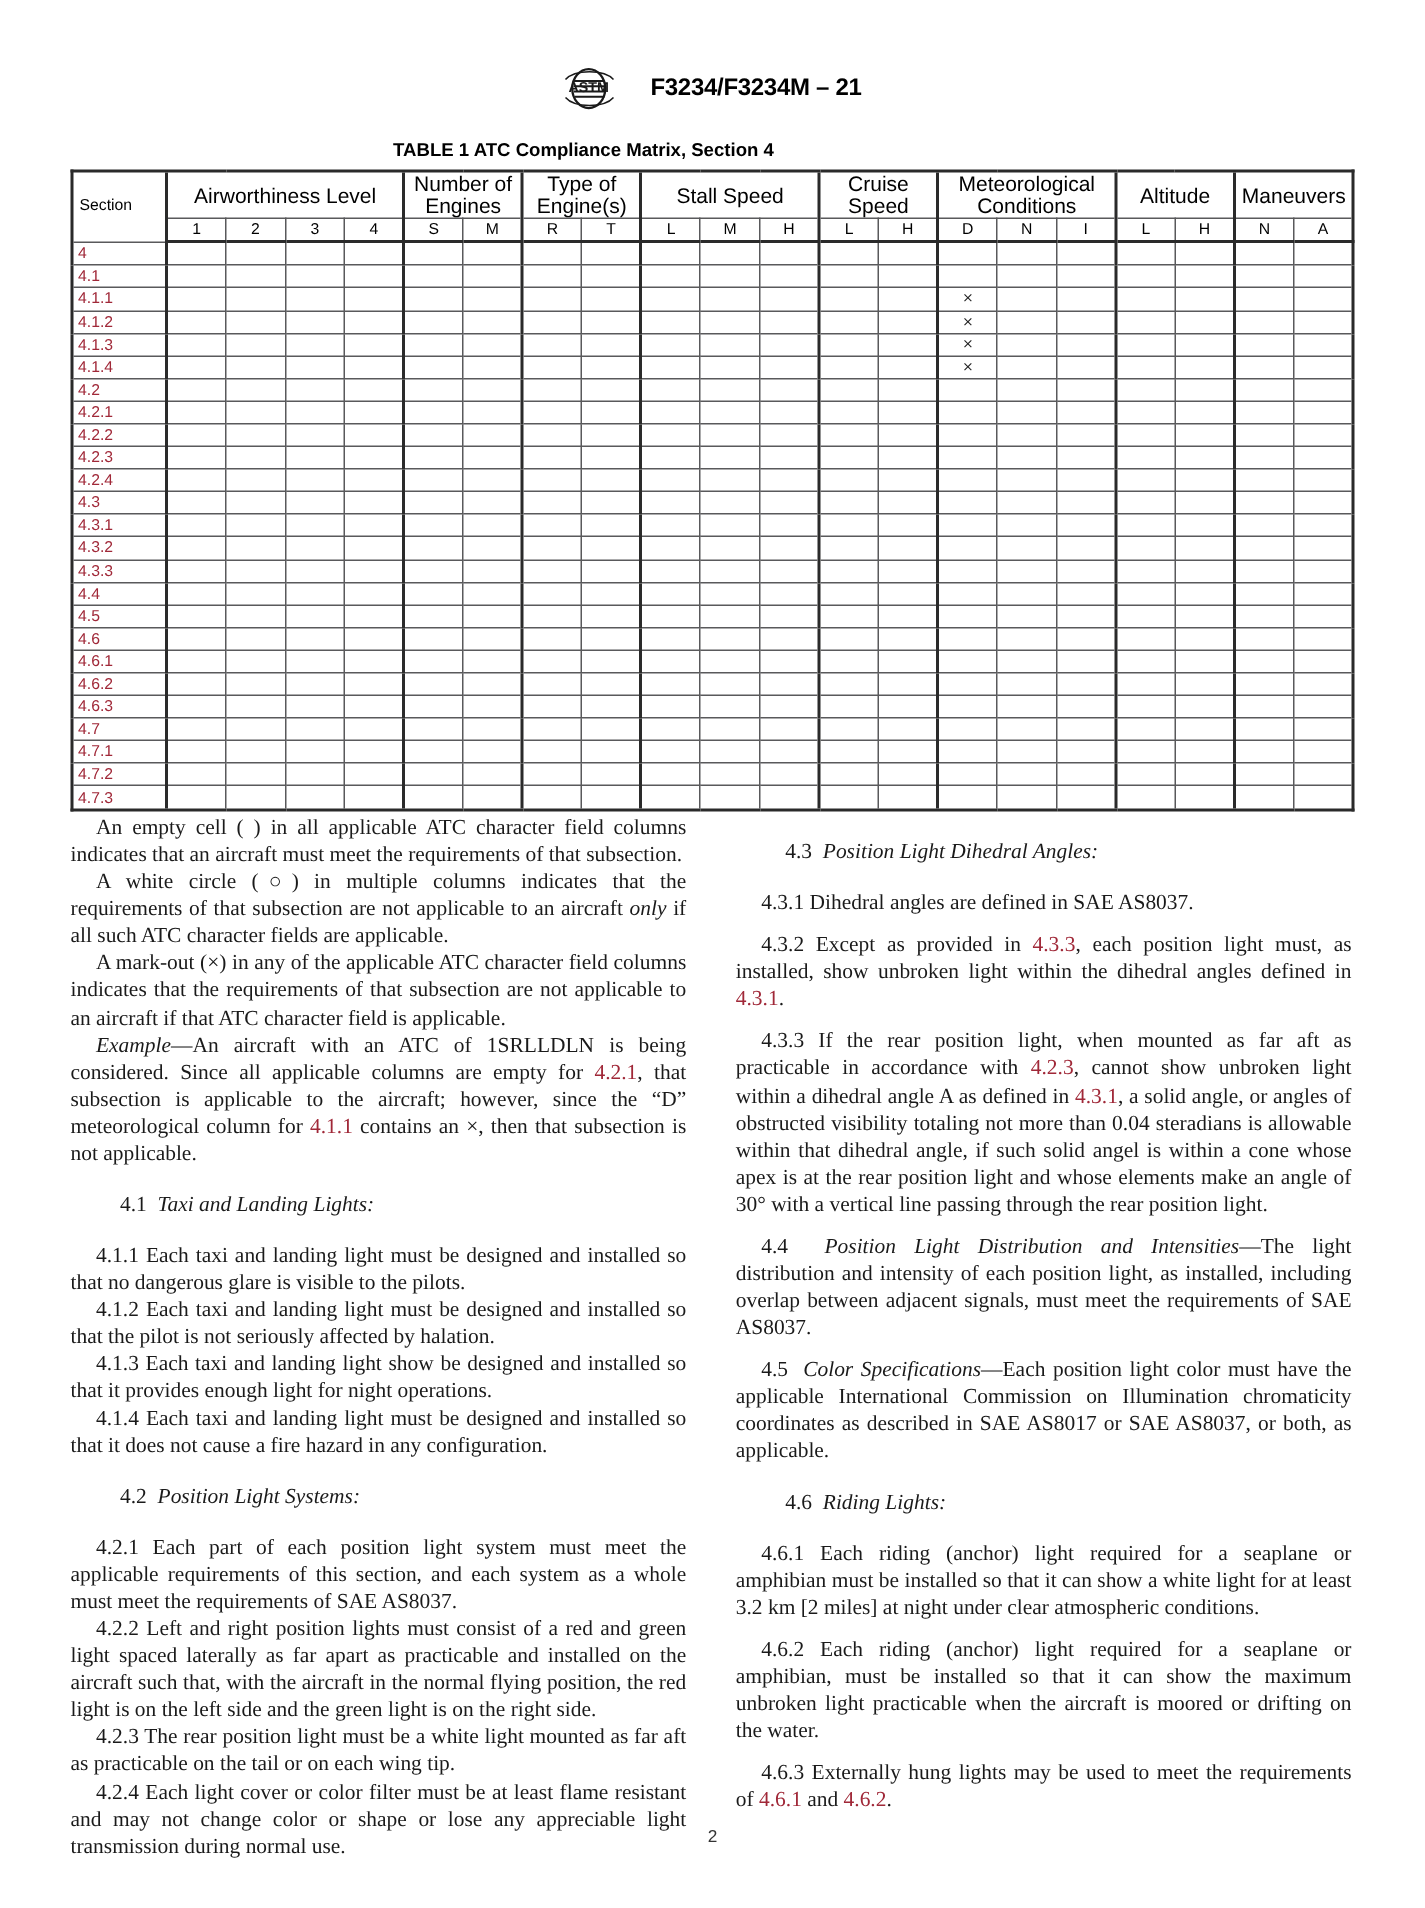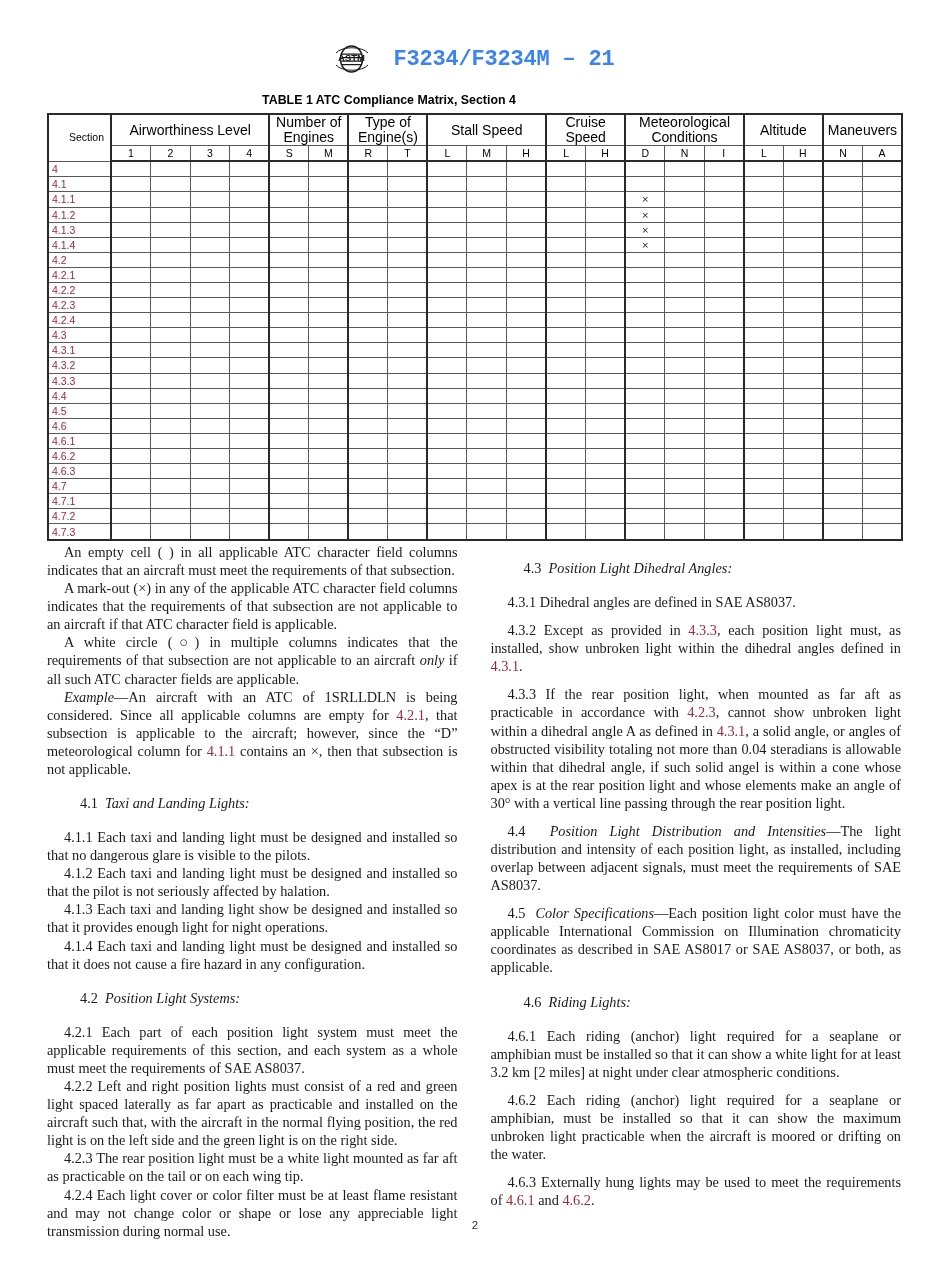--- a/index.html
+++ b/index.html
@@ -28,25 +28,25 @@
     justify-content: center;
     gap: 24px;
   }
   .astm-logo {
     width: 34px;
     height: 30px;
     display: inline-block;
     vertical-align: middle;
   }
   .doc-designation {
-    font-family: Liberation Mono, monospace;
+    font-family: Liberation Sans, sans-serif;
     font-weight: bold;
-    font-size: 22px;
+    font-size: 16px;
     letter-spacing: -0.2px;
-    color: #3b82f6;
+    color: #000000;
   }
 
   
   .table-title {
     position: absolute;
     top: 93px;
     left: 0;
     width: 778px;
     text-align: center;
     font-family: "Liberation Sans", sans-serif;
@@ -79,21 +79,21 @@
     background: #fff;
   }
   table.matrix thead th.grp {
     height: 30px;
     line-height: 1.08;
     font-size: 14px;
     border-bottom: 1px solid #59595b;
   }
   table.matrix thead th.sec-head {
     text-align: left;
-    padding-left: 20px;
+    padding-left: 4px;
     font-size: 10.5px;
   }
   table.matrix thead th.sub {
     height: 14px;
     font-size: 10.5px;
   }
   table.matrix tbody td {
     height: 14.1px;
   }
   table.matrix tbody td.sec {
@@ -818,23 +818,23 @@
       </tbody>
   </table>
 </div>
 
 <div class="columns">
 
   <div class="col">
 
     <p class="para">An empty cell (  ) in all applicable ATC character field columns indicates that an aircraft must meet the requirements of that subsection.</p>
 
+    <p class="para"><span>A white circle (○) in multiple columns indicates that the requirements of that subsection are not applicable to an aircraft </span><span class="ital">only</span><span> if all such ATC character fields are applicable.</span></p>
+
     <p class="para">A mark-out (×) in any of the applicable ATC character field columns indicates that the requirements of that subsection are not applicable to an aircraft if that ATC character field is applicable.</p>
-
-    <p class="para"><span>A white circle (○) in multiple columns indicates that the requirements of that subsection are not applicable to an aircraft </span><span class="ital">only</span><span> if all such ATC character fields are applicable.</span></p>
 
     <p class="para"><span class="ital">Example</span><span>—An aircraft with an ATC of 1SRLLDLN is being considered. Since all applicable columns are empty for </span><span class="ref">4.2.1</span><span>, that subsection is applicable to the aircraft; however, since the “D” meteorological column for </span><span class="ref">4.1.1</span><span> contains an ×, then that subsection is not applicable.</span></p>
 
     <p class="head gapabove"><span>4.1</span><span>&nbsp;&nbsp;</span><span class="ital">Taxi and Landing Lights:</span></p>
 
     <p class="para">4.1.1  Each taxi and landing light must be designed and installed so that no dangerous glare is visible to the pilots.</p>
     <p class="para">4.1.2  Each taxi and landing light must be designed and installed so that the pilot is not seriously affected by halation.</p>
     <p class="para">4.1.3  Each taxi and landing light show be designed and installed so that it provides enough light for night operations.</p>
     <p class="para">4.1.4  Each taxi and landing light must be designed and installed so that it does not cause a fire hazard in any configuration.</p>
 

